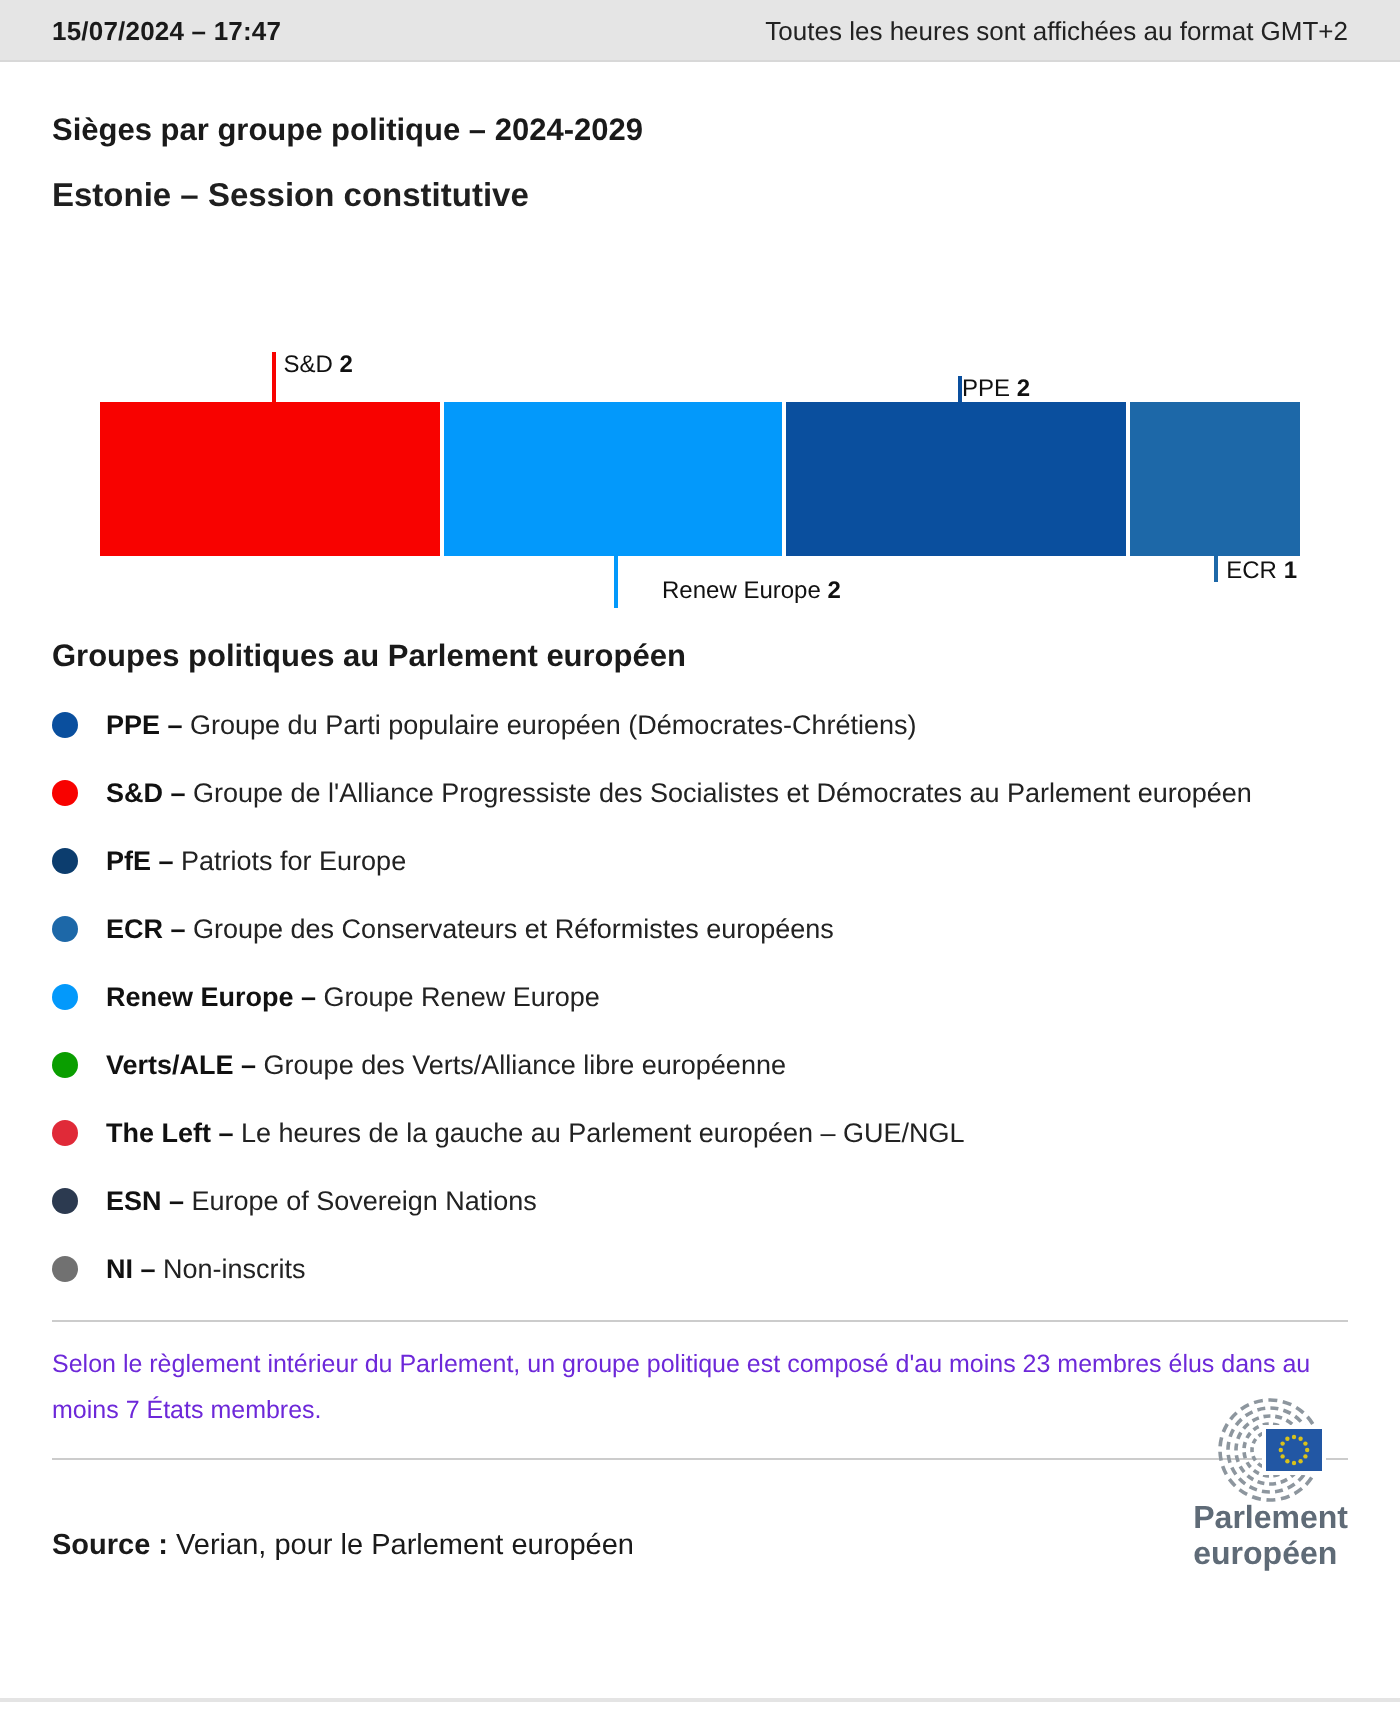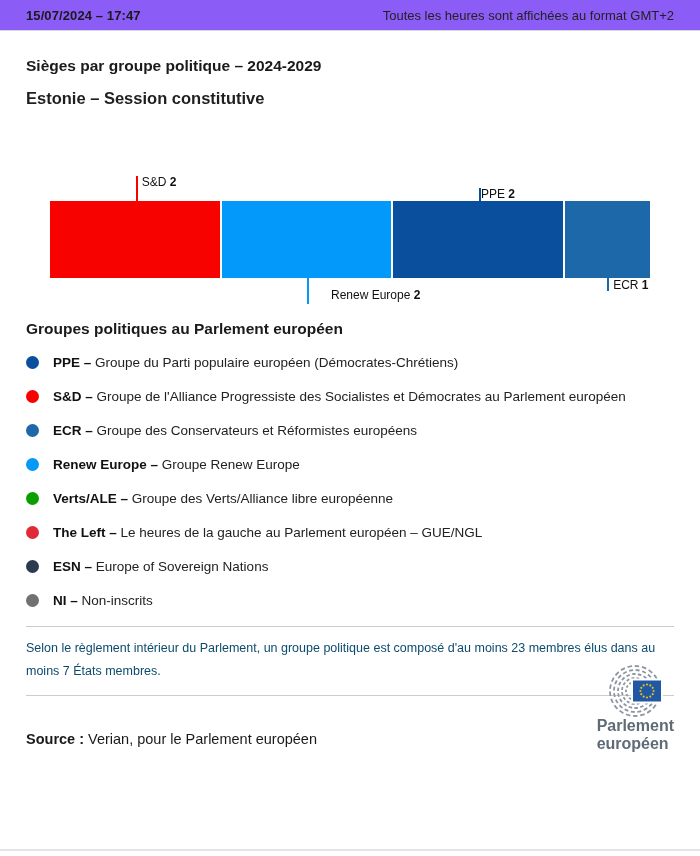--- a/index.html
+++ b/index.html
@@ -5,21 +5,21 @@
   * { margin:0; padding:0; box-sizing:border-box; }
   html,body { width:700px; background:#fff; }
   body {
     font-family:"Liberation Sans", sans-serif;
     color:#1a1a1a;
     width:700px; height:856px;
     position:relative; overflow:hidden;
   }
   
   .topbar {
-    height:31px; background:#8b5cf6; border-bottom:1px solid #d8d8d8;
+    height:31px; background:#e5e5e5; border-bottom:1px solid #d8d8d8;
     display:flex; justify-content:space-between; align-items:center;
     padding:0 26px; font-size:13px;
   }
   .topbar .dt { font-weight:bold; letter-spacing:.1px; }
   .topbar .tz { color:#222; }
 
   main { padding:0 26px; }
 
   .page-title { margin-top:26px; font-size:15.5px; font-weight:bold; }
   .page-subtitle { margin-top:14px; font-size:16.5px; color:#1f1f1f; }
@@ -54,21 +54,21 @@
   
   .legend-heading { margin-top:14px; font-size:15.5px; font-weight:bold; }
   .legend-list { margin-top:16px; list-style:none; }
   .legend-item { display:flex; align-items:center; margin-bottom:18px; height:16px; }
   .legend-dot { width:13px; height:13px; border-radius:50%; flex:0 0 13px; margin-right:14px; }
   .legend-text { font-size:13.5px; color:#222; white-space:nowrap; }
   .legend-text b { color:#111; }
 
   
   .footnote-wrap { border-top:1px solid #ccc; border-bottom:1px solid #ccc; margin-top:17px; padding:10px 0 12px; }
-  .footnote { font-size:12.5px; line-height:23px; color:#0c4a6e; max-width:645px; }
+  .footnote { font-size:12.5px; line-height:23px; color:#6d28d9; max-width:645px; }
 
   
   .source-row { display:flex; justify-content:space-between; align-items:flex-end; margin-top:4px; height:55px; }
   .source-line { font-size:14.5px; margin-bottom:8px; }
   .source-line b { font-weight:bold; }
   .ep-logo { display:flex; align-items:center; margin-bottom:2px;flex-direction:column; }
   .logo-text { color:#5f6b77; font-weight:bold; font-size:16px; line-height:1.12; margin-left:8px; }
 
   .page-bottom-divider { position:absolute; left:0; right:0; bottom:5px; height:2px; background:#e4e4e4; }
 </style>
@@ -104,20 +104,24 @@
 
   <h3 class="legend-heading">Groupes politiques au Parlement européen</h3>
   <ul class="legend-list">
       <li class="legend-item">
         <span class="legend-dot" style="background: rgb(10, 79, 158);"></span>
         <span class="legend-text"><b>PPE – </b><span>Groupe du Parti populaire européen (Démocrates-Chrétiens)</span></span>
       </li>
       <li class="legend-item">
         <span class="legend-dot" style="background: rgb(248, 2, 0);"></span>
         <span class="legend-text"><b>S&amp;D – </b><span>Groupe de l'Alliance Progressiste des Socialistes et Démocrates au Parlement européen</span></span>
+      </li>
+      <li class="legend-item">
+        <span class="legend-dot" style="background: rgb(12, 61, 110);"></span>
+        <span class="legend-text"><b>PfE – </b><span>Patriots for Europe</span></span>
       </li>
       <li class="legend-item">
         <span class="legend-dot" style="background: rgb(29, 104, 168);"></span>
         <span class="legend-text"><b>ECR – </b><span>Groupe des Conservateurs et Réformistes européens</span></span>
       </li>
       <li class="legend-item">
         <span class="legend-dot" style="background: rgb(3, 153, 251);"></span>
         <span class="legend-text"><b>Renew Europe – </b><span>Groupe Renew Europe</span></span>
       </li>
       <li class="legend-item">

